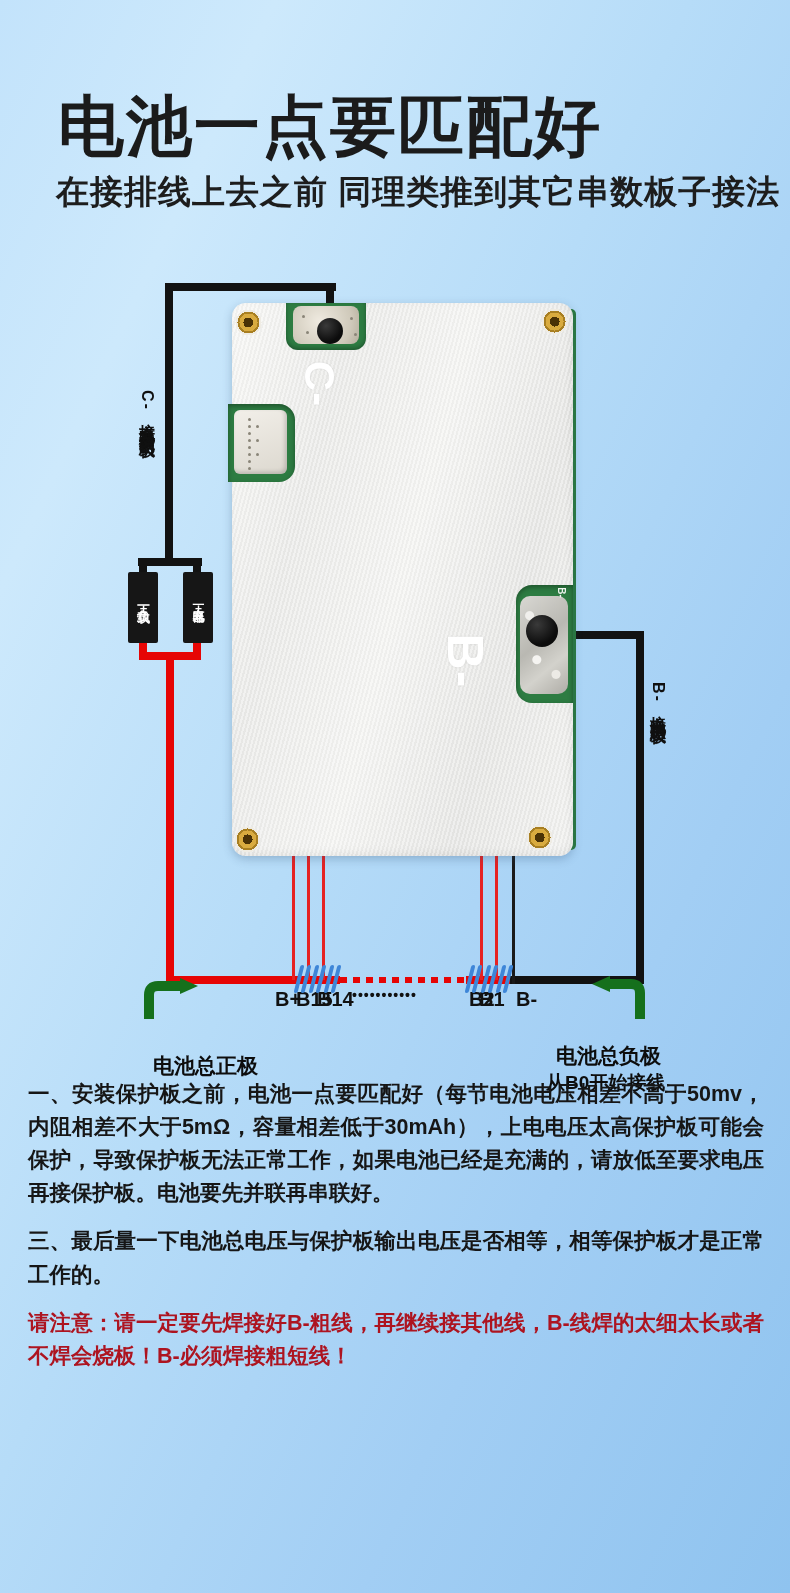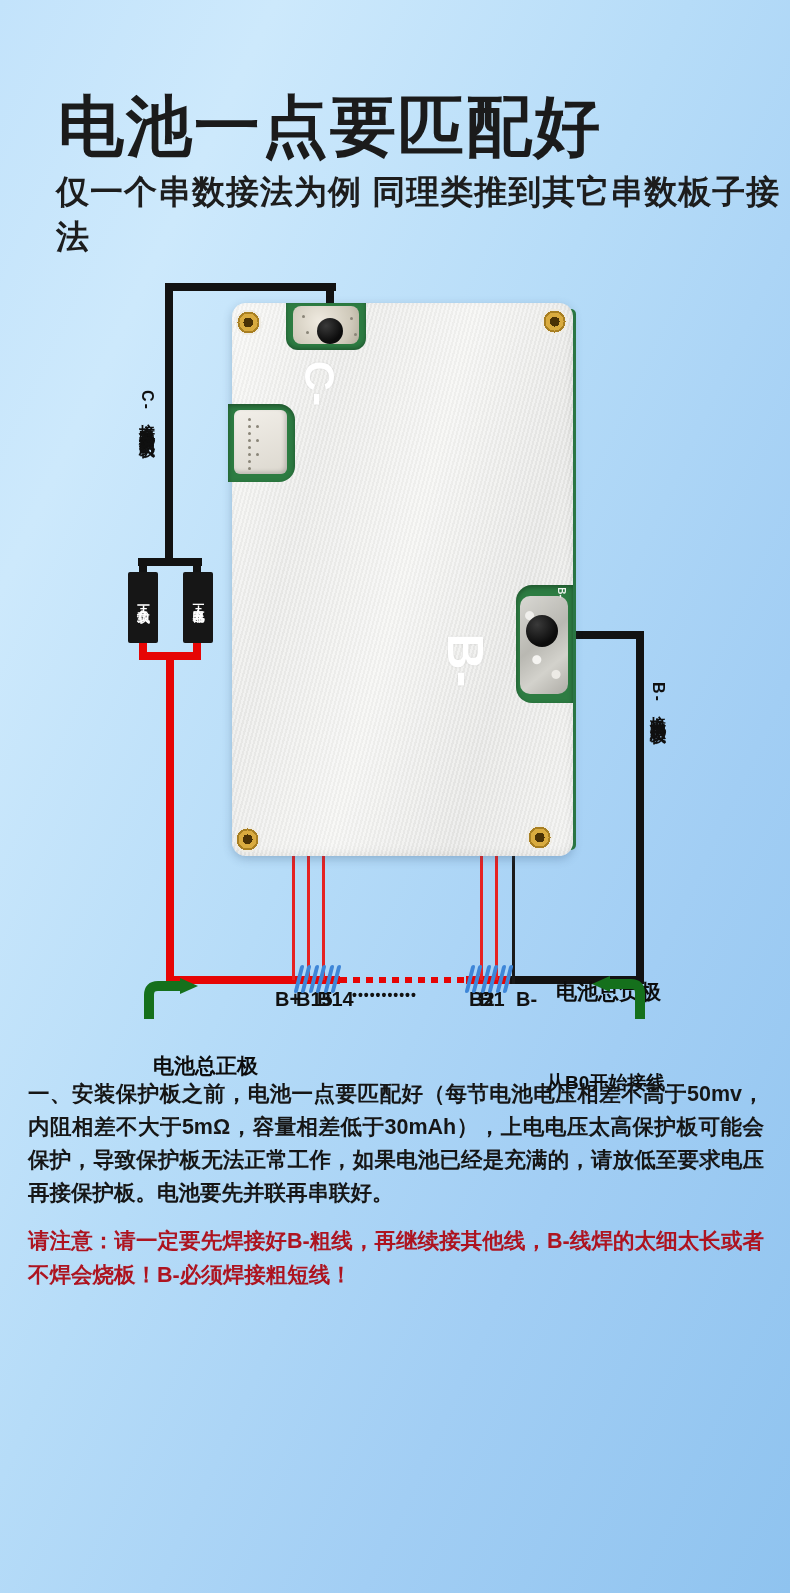--- a/index.html
+++ b/index.html
@@ -79,21 +79,21 @@
 
   
   .instr { position:absolute; left:28px; right:26px; top:1078px; }
   .instr p { font-size:21.5px; line-height:1.54; font-weight:600; color:#161616; text-align:justify; margin:0 0 15px; }
   .instr p.warn { color:#ad1420; font-weight:700; }
 </style>
 </head>
 <body>
 
 <div class="abs title">电池一点要匹配好</div>
-<div class="abs subtitle">仅一个串数接法为例 同理类推到其它串数板子接法</div>
+<div class="abs subtitle">在接排线上去之前 同理类推到其它串数板子接法</div>
 
 <div class="wire wk" style="left:165px;top:283px;width:171px;height:8px"></div>
 <div class="wire wk" style="left:326px;top:287px;width:8px;height:48px"></div>
 <div class="wire wk" style="left:165px;top:283px;width:8px;height:283px"></div>
 <div class="wire wk" style="left:138px;top:558px;width:64px;height:8px"></div>
 <div class="wire wk" style="left:139px;top:560px;width:8px;height:16px"></div>
 <div class="wire wk" style="left:193px;top:560px;width:8px;height:16px"></div>
 
 <div class="wire wr" style="left:139px;top:642px;width:8px;height:18px"></div>
 <div class="wire wr" style="left:193px;top:642px;width:8px;height:18px"></div>
@@ -200,19 +200,20 @@
 <svg class="arrow-svg" style="left:138px;top:978px" width="70" height="42" viewBox="0 0 70 42">
   <path d="M11,41 L11,17 Q11,8 20,8 L42,8" fill="none" stroke="#15701c" stroke-width="10"></path>
   <polygon points="42,0 42,16 60,8" fill="#15701c"></polygon>
 </svg>
 <svg class="arrow-svg" style="left:588px;top:974px" width="62" height="46" viewBox="0 0 62 46">
   <path d="M52,45 L52,19 Q52,10 43,10 L22,10" fill="none" stroke="#15701c" stroke-width="10"></path>
   <polygon points="22,2 22,18 4,10" fill="#15701c"></polygon>
 </svg>
 
 <div class="raillab" style="left:153px;top:1052px;font-size:21px">电池总正极</div>
-<div class="raillab" style="left:556px;top:978px;font-size:21px">电池总负极</div>
+<div class="raillab" style="left:556px;top:1042px;font-size:21px">电池总负极</div>
 <div class="raillab" style="left:546px;top:1070px;font-size:19px">从B0开始接线</div>
 
 <div class="instr">
   <p>一、安装保护板之前，电池一点要匹配好（每节电池电压相差不高于50mv，内阻相差不大于5mΩ，容量相差低于30mAh），上电电压太高保护板可能会保护，导致保护板无法正常工作，如果电池已经是充满的，请放低至要求电压再接保护板。电池要先并联再串联好。</p>
+  <p>三、最后量一下电池总电压与保护板输出电压是否相等，相等保护板才是正常工作的。</p>
   <p class="warn">请注意：请一定要先焊接好B-粗线，再继续接其他线，B-线焊的太细太长或者不焊会烧板！B-必须焊接粗短线！</p>
 </div>
 
 </body></html>

